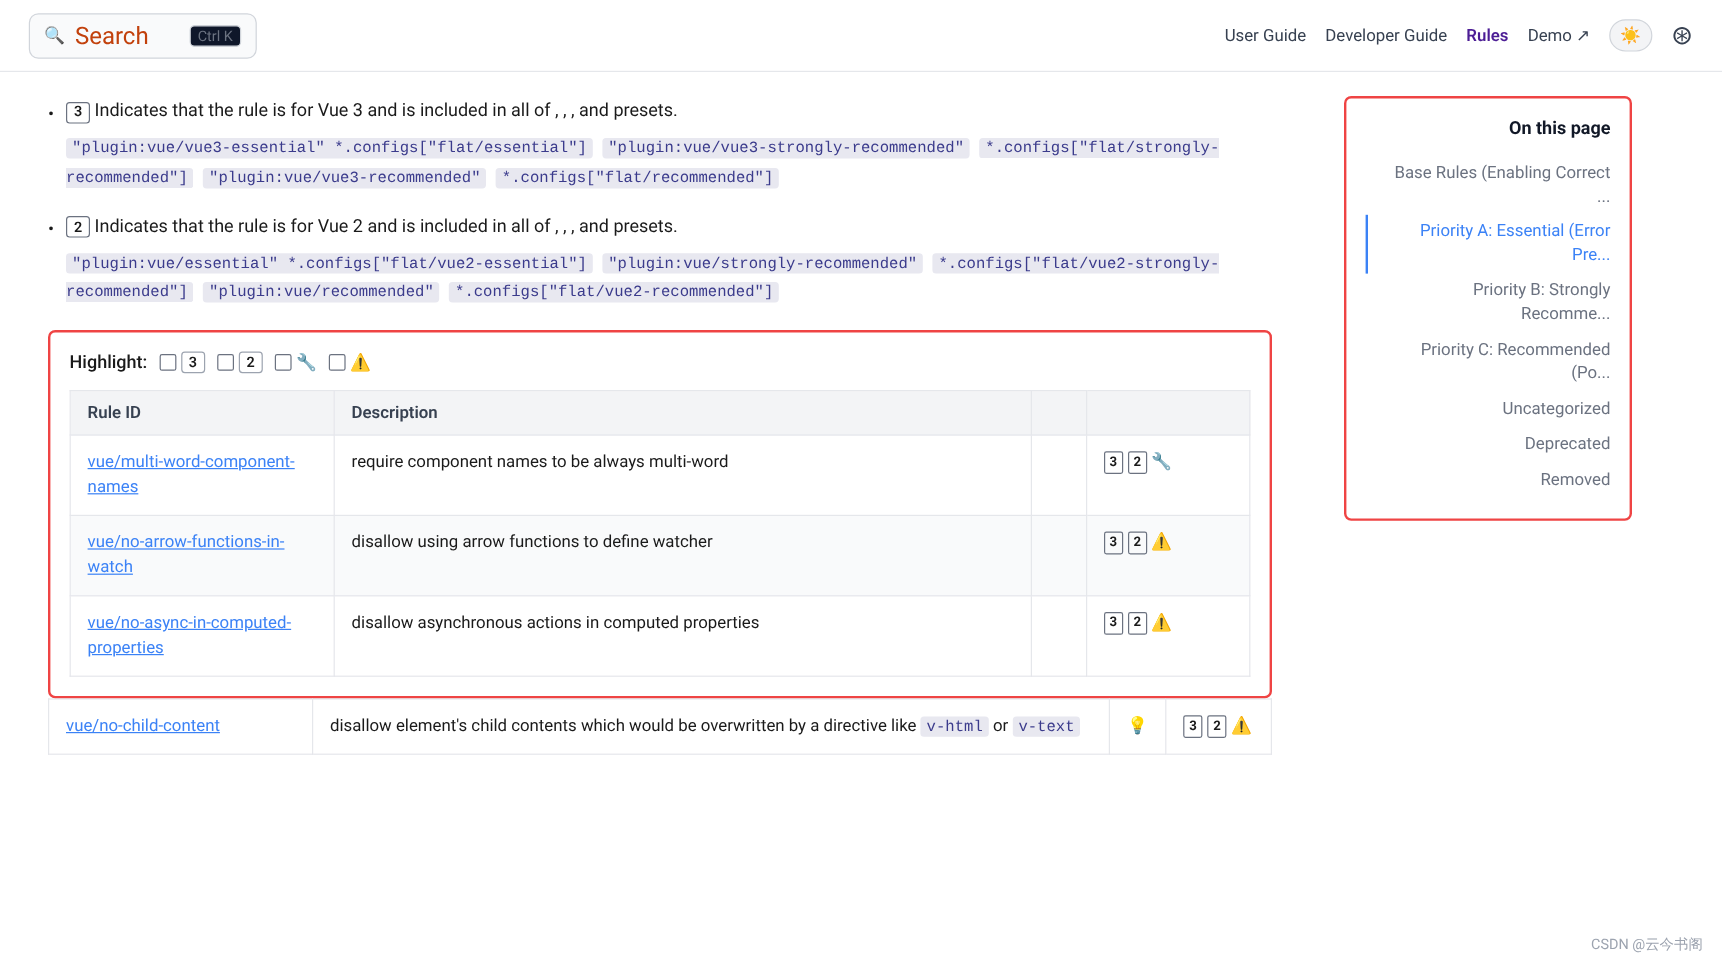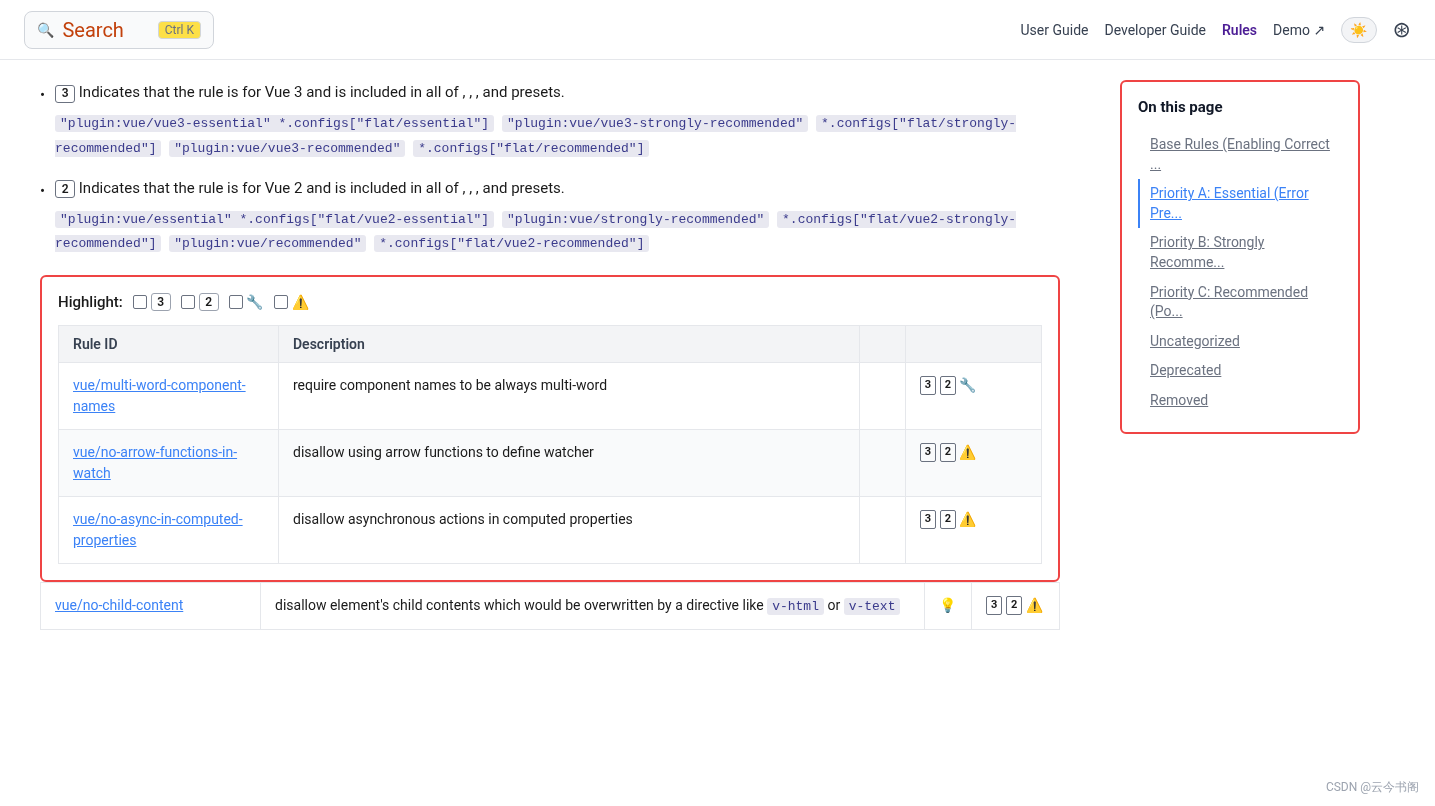--- a/index.html
+++ b/index.html
@@ -43,21 +43,21 @@
       color: #c2410c;
       font-size: 20px;
     }
     .search-kbd {
       margin-left: auto;
       border: 1px solid #d1d5db;
       border-radius: 4px;
       padding: 1px 6px;
       font-size: 12px;
       color: #6b7280;
-      background: #fde047;
+      background: #0f172a;
     }
     .header-nav {
       display: flex;
       align-items: center;
       gap: 16px;
       margin-left: auto;
     }
     .nav-link {
       font-size: 14px;
       color: #374151;
@@ -229,41 +229,41 @@
     .icon-warning { font-size: 14px; color: #f59e0b; }
     .icon-bulb { font-size: 14px; color: #f59e0b; }
     .col-id { width: 220px; }
     .col-desc { }
 
     
     .right-sidebar {
       width: 280px;
       padding: 20px 20px;
       flex-shrink: 0;
+      text-align: right;
     }
     .toc-box {
       border: 2px solid #ef4444;
       border-radius: 6px;
       padding: 16px;
     }
     .toc-title {
       font-weight: 700;
       font-size: 15px;
       margin-bottom: 14px;
       color: #111827;
     }
     .toc-item {
       font-size: 14px;
       color: #6b7280;
       padding: 5px 0 5px 10px;
       cursor: pointer;
       border-left: 2px solid transparent;
       display: block;
       line-height: 1.4;
-      text-decoration: underline;
     }
     .toc-item.active {
       color: #3b82f6;
       border-left: 2px solid #3b82f6;
     }
 
     
     .watermark {
       position: fixed;
       bottom: 10px;

